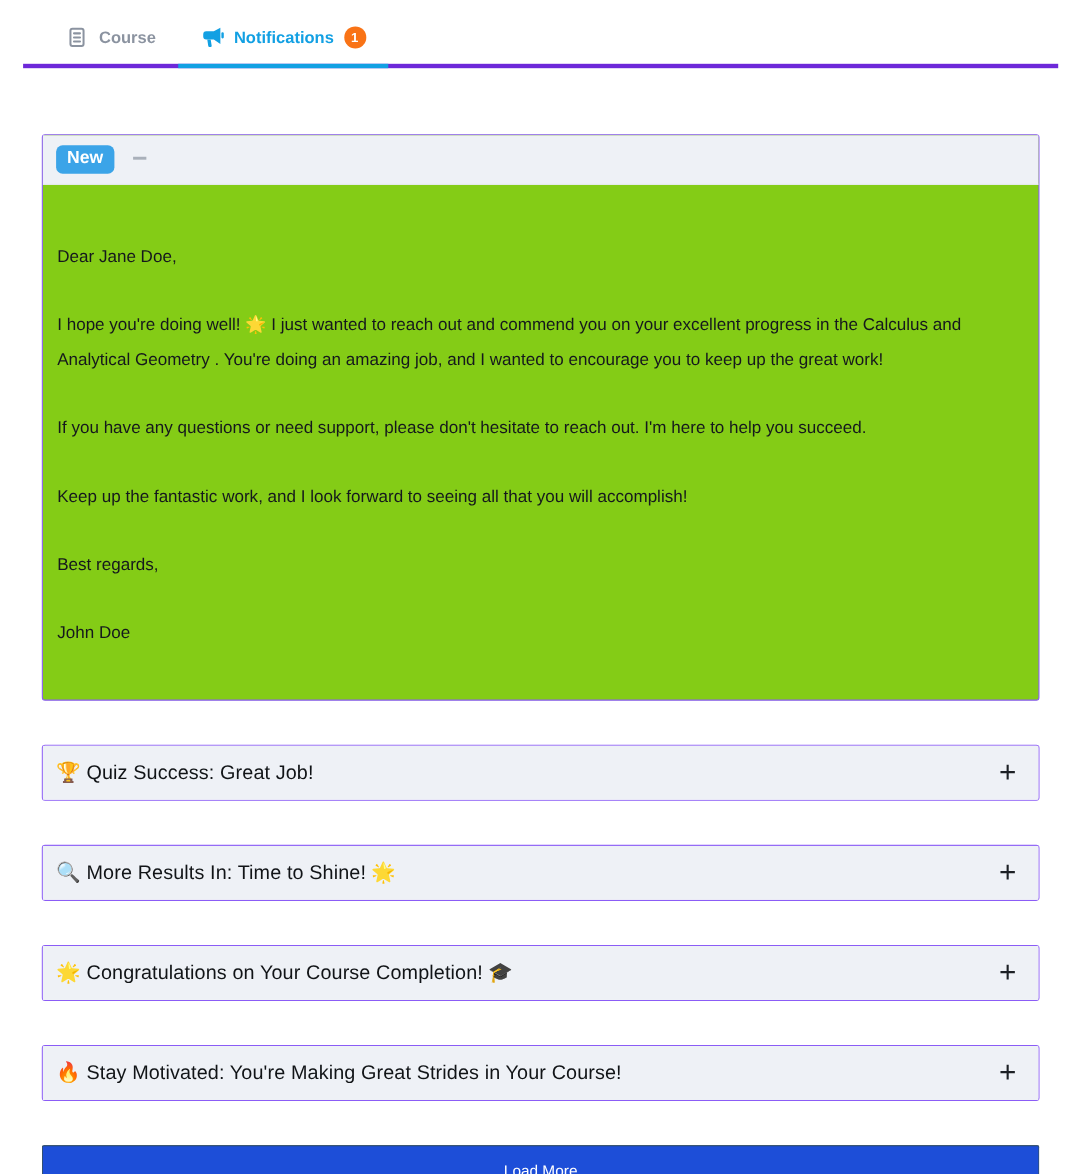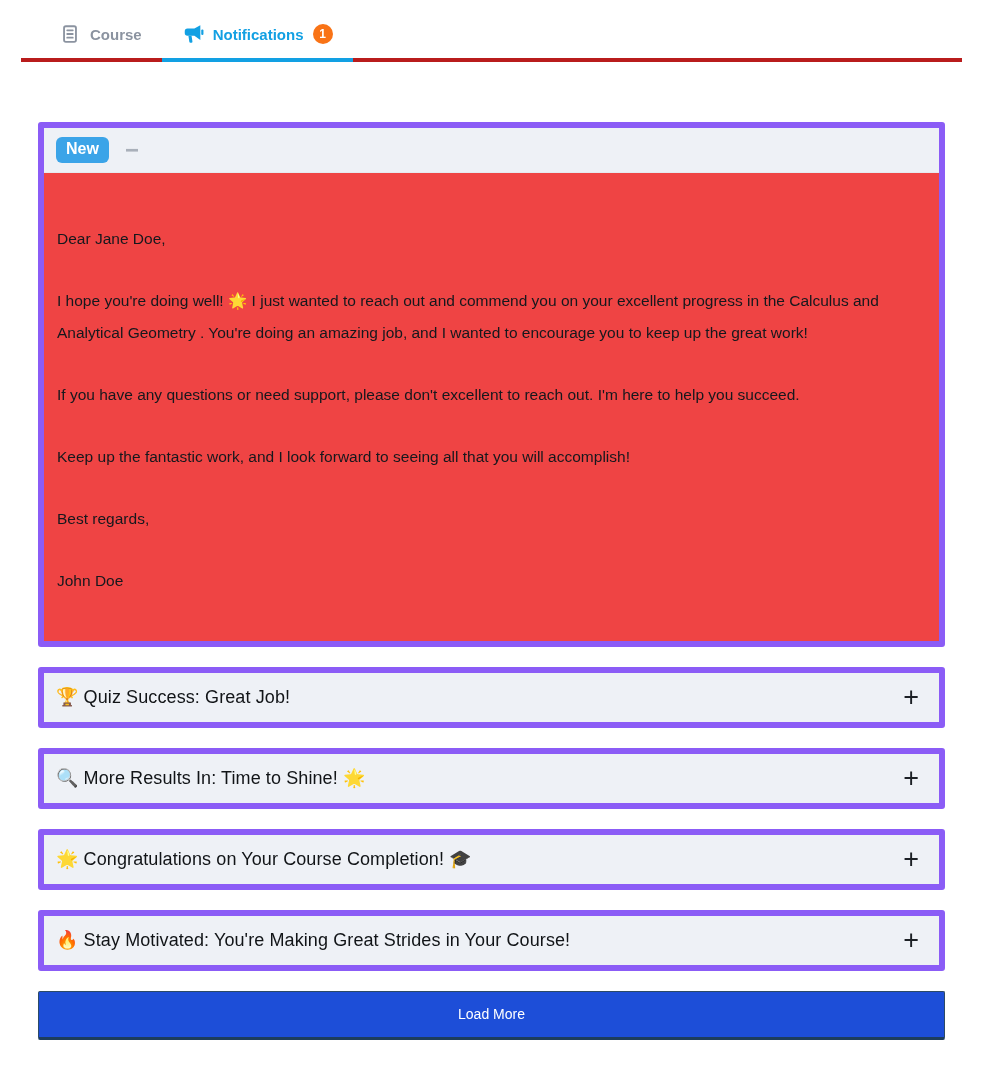--- a/index.html
+++ b/index.html
@@ -10,21 +10,21 @@
     color: #15181d;
   }
 
   
   .tabs {
     display: flex;
     align-items: flex-end;
     margin: 0 21px;
     padding-top: 14px;
     padding-left: 18px;
-    border-bottom: 4px solid #b91c1c;
+    border-bottom: 4px solid #6d28d9;
   }
   .tab {
     display: flex;
     align-items: center;
     gap: 9px;
     padding: 9px 20px 13px 20px;
     margin-bottom: -4px;
     border-bottom: 4px solid transparent;
     font-size: 15px;
     font-weight: bold;
@@ -45,24 +45,24 @@
     font-weight: bold;
     display: inline-flex;
     align-items: center;
     justify-content: center;
     padding: 0 5px;
   }
 
   
   .content { margin: 60px 38px 0 38px; }
   .card {
-    border: 6px solid #8b5cf6;
+    border: 1px solid #8b5cf6;
     border-radius: 3px;
-    background: #ef4444;
-    margin-bottom: 20px;
+    background: #84cc16;
+    margin-bottom: 40px;
   }
   .card-header {
     display: flex;
     align-items: center;
     gap: 12px;
     background: #eef1f6;
     padding: 11px 16px 11px 12px;
     cursor: pointer;
   }
   .card.expanded .card-header { border-bottom: 1px solid #e6eaef; padding: 9px 16px 9px 12px; }
@@ -150,21 +150,21 @@
   <main class="content">
 
     <section class="card expanded">
       <header class="card-header">
         <span class="new-badge">New</span>
         <span class="toggle minus">−</span>
       </header>
       <div class="card-body">
         <p>Dear Jane Doe,</p>
         <p>I hope you're doing well! 🌟 I just wanted to reach out and commend you on your excellent progress in the Calculus and Analytical Geometry . You're doing an amazing job, and I wanted to encourage you to keep up the great work!</p>
-        <p>If you have any questions or need support, please don't excellent to reach out. I'm here to help you succeed.</p>
+        <p>If you have any questions or need support, please don't hesitate to reach out. I'm here to help you succeed.</p>
         <p>Keep up the fantastic work, and I look forward to seeing all that you will accomplish!</p>
         <p>Best regards,</p>
         <p>John Doe</p>
       </div>
     </section>
 
     <section class="card">
       <header class="card-header">
         <span class="card-title">🏆 Quiz Success: Great Job!</span>
         <span class="toggle plus">+</span>

